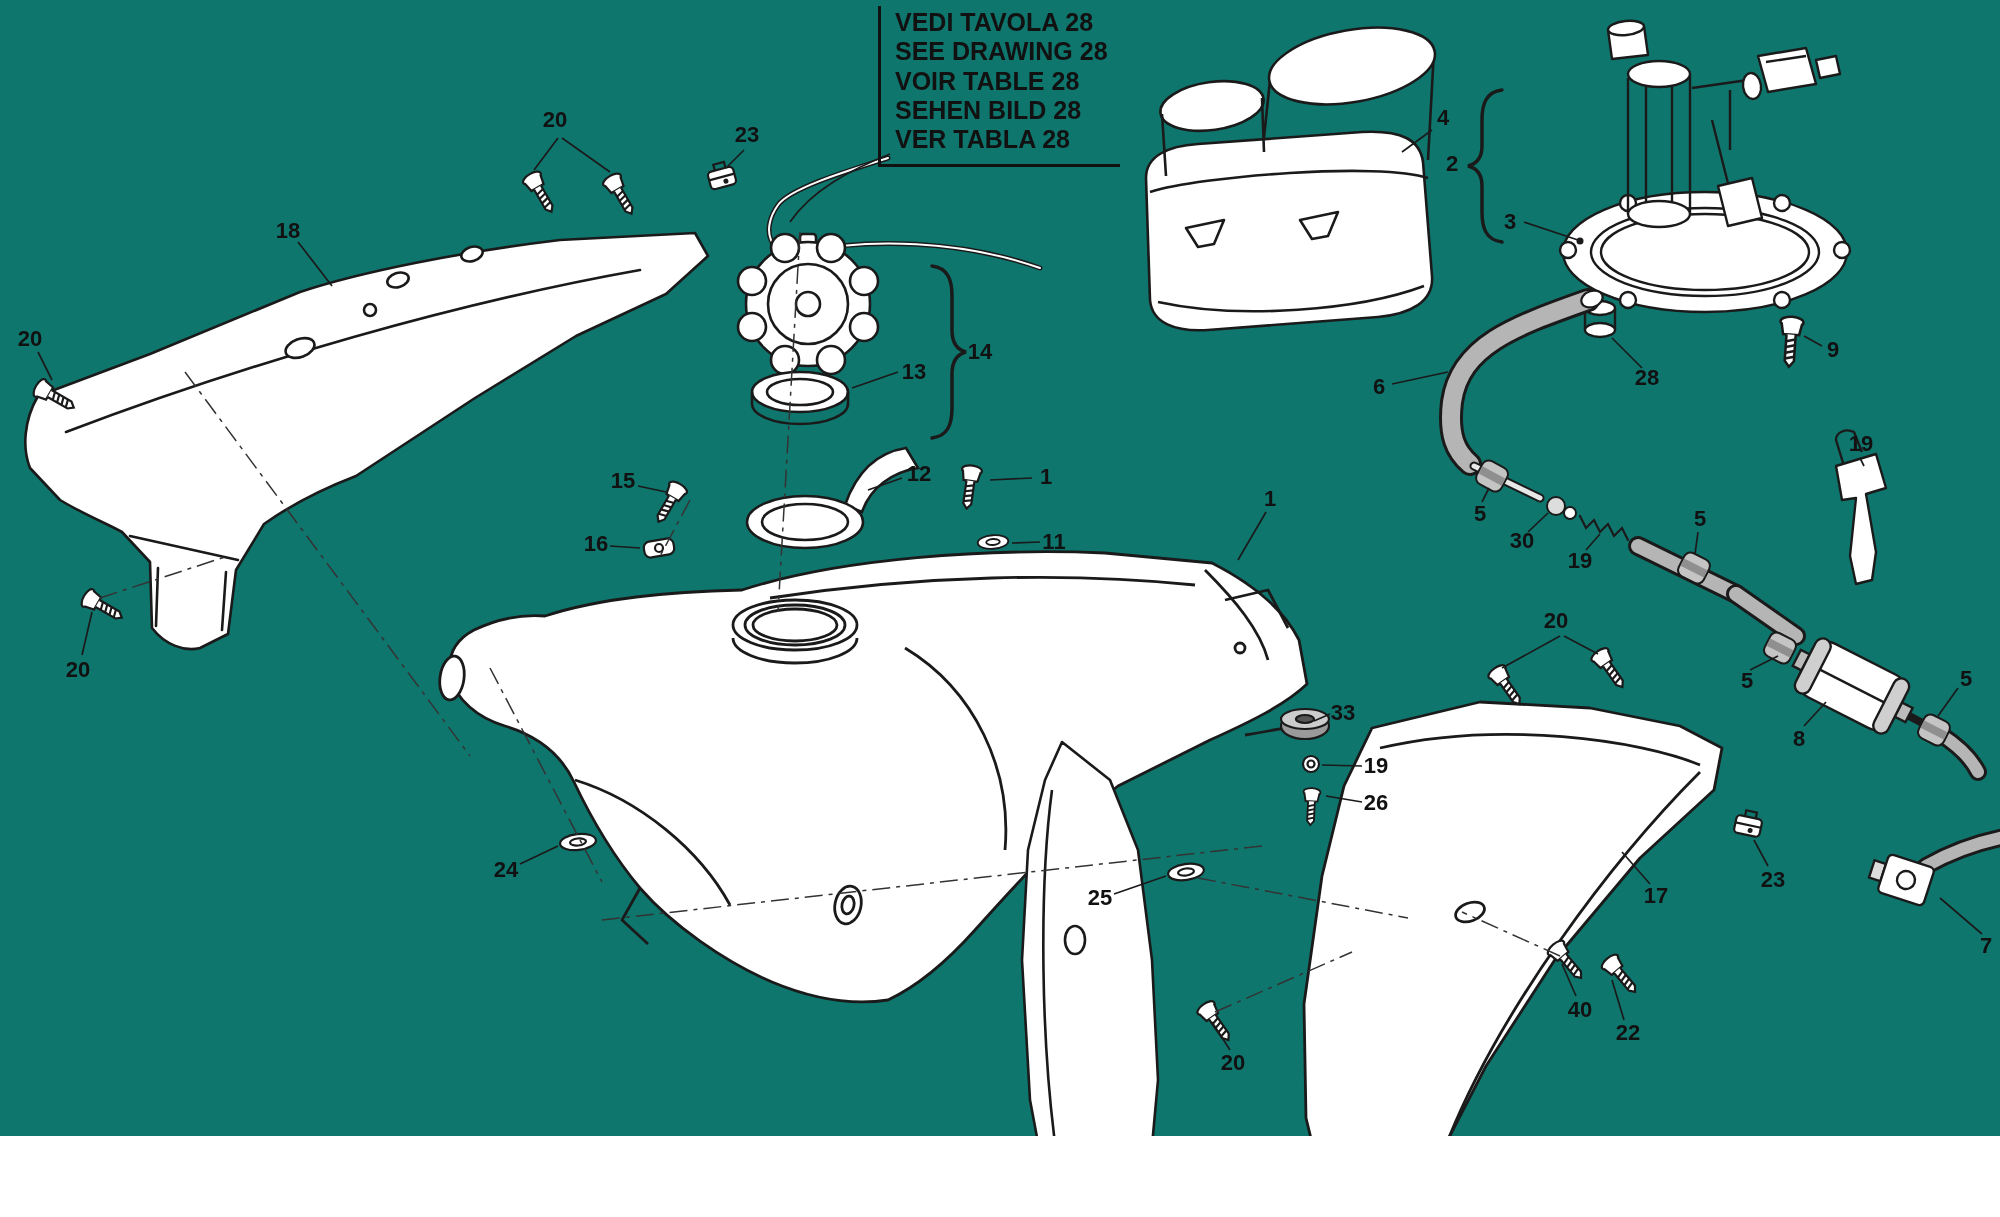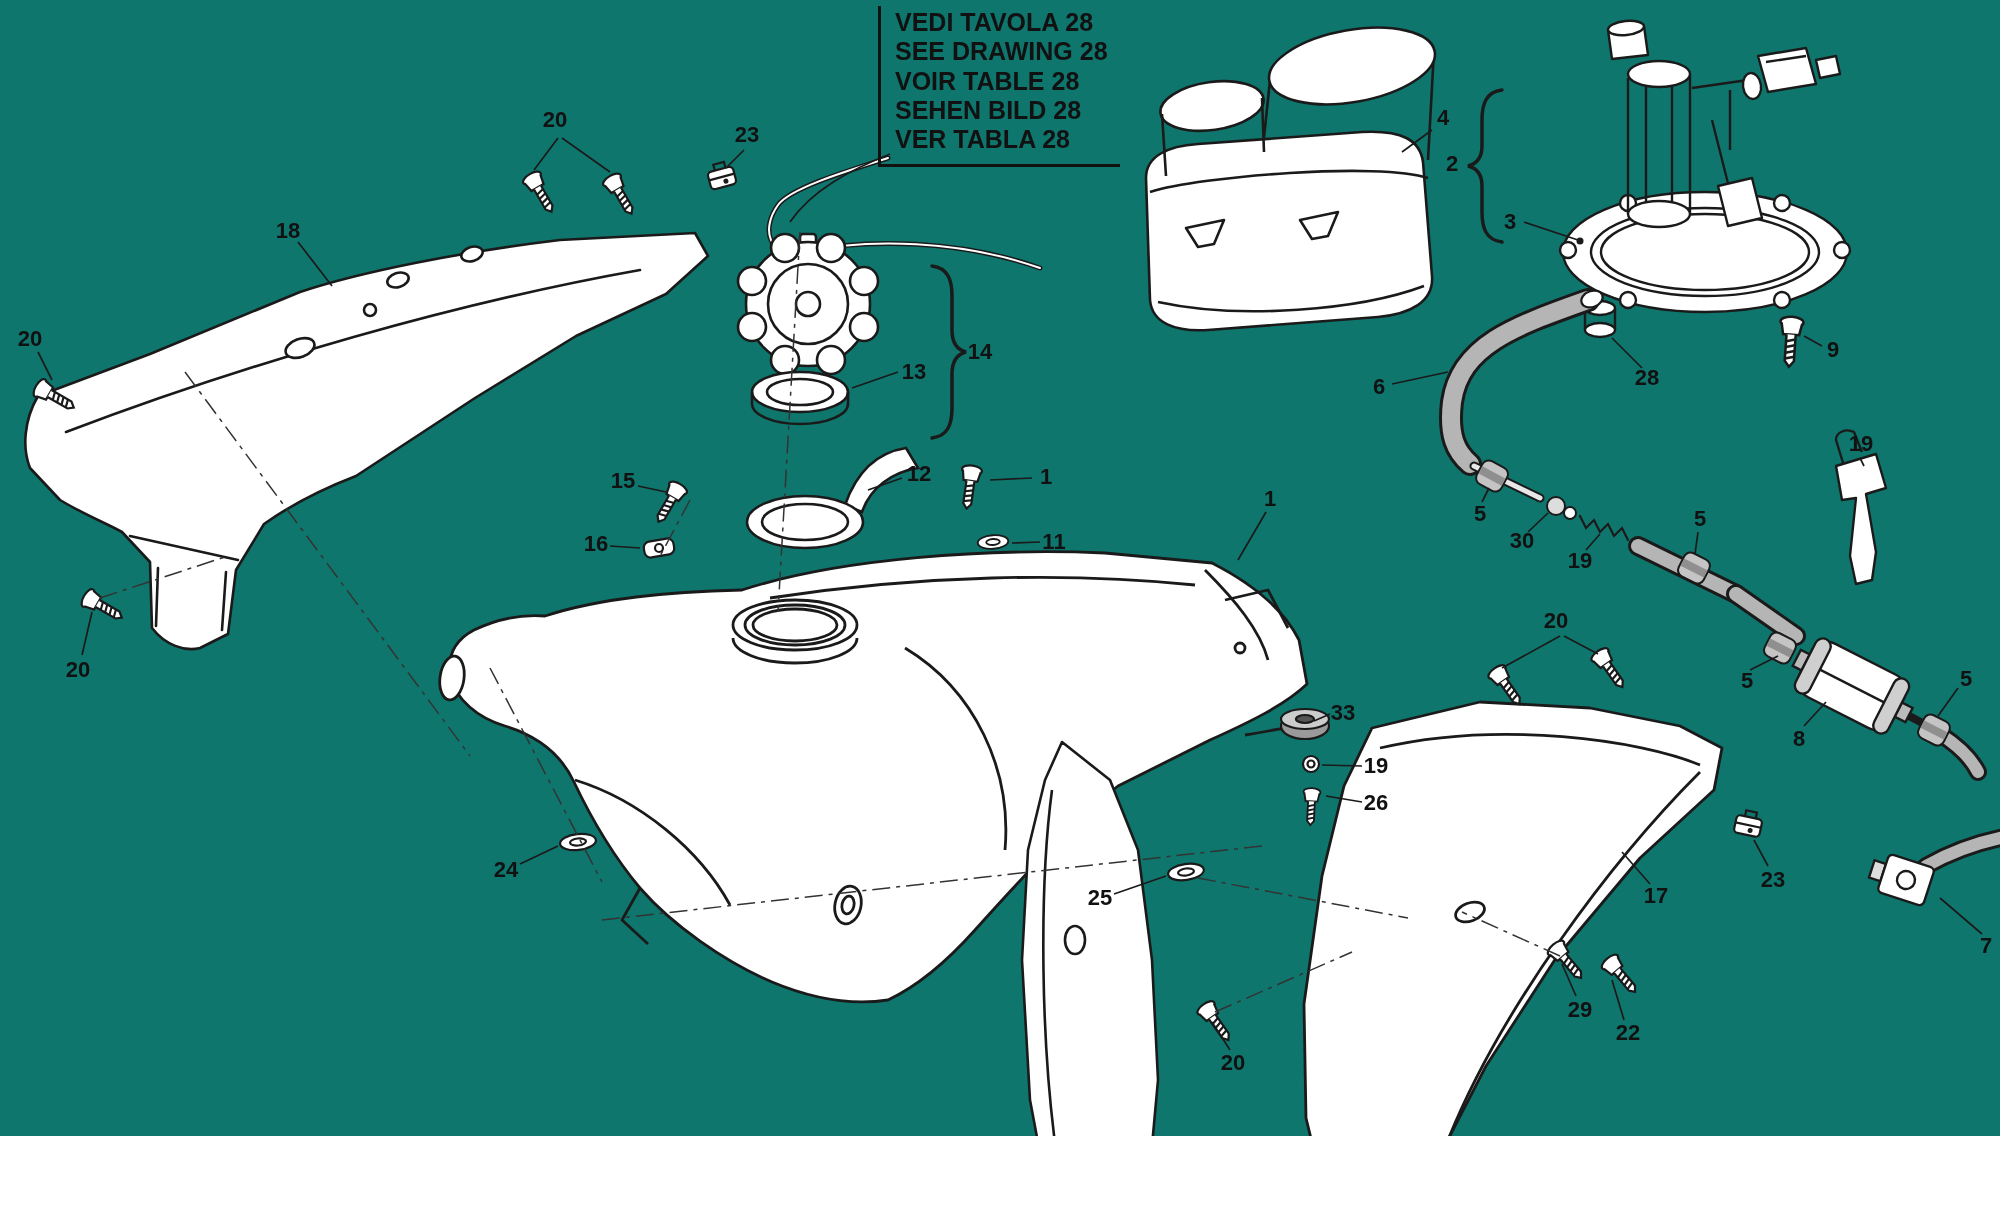--- a/index.html
+++ b/index.html
@@ -339,17 +339,17 @@
   <div class="callout" style="left:1966px;top:679px">5</div>
   <div class="callout" style="left:1799px;top:739px">8</div>
   <div class="callout" style="left:1343px;top:713px">33</div>
   <div class="callout" style="left:1376px;top:766px">19</div>
   <div class="callout" style="left:1376px;top:803px">26</div>
   <div class="callout" style="left:506px;top:870px">24</div>
   <div class="callout" style="left:1100px;top:898px">25</div>
   <div class="callout" style="left:1656px;top:896px">17</div>
   <div class="callout" style="left:1773px;top:880px">23</div>
   <div class="callout" style="left:1986px;top:946px">7</div>
-  <div class="callout" style="left:1580px;top:1010px">29</div>
+  <div class="callout" style="left:1580px;top:1010px">40</div>
   <div class="callout" style="left:1628px;top:1033px">22</div>
   <div class="callout" style="left:1233px;top:1063px">20</div>
 
 </div>
 
 </body></html>

